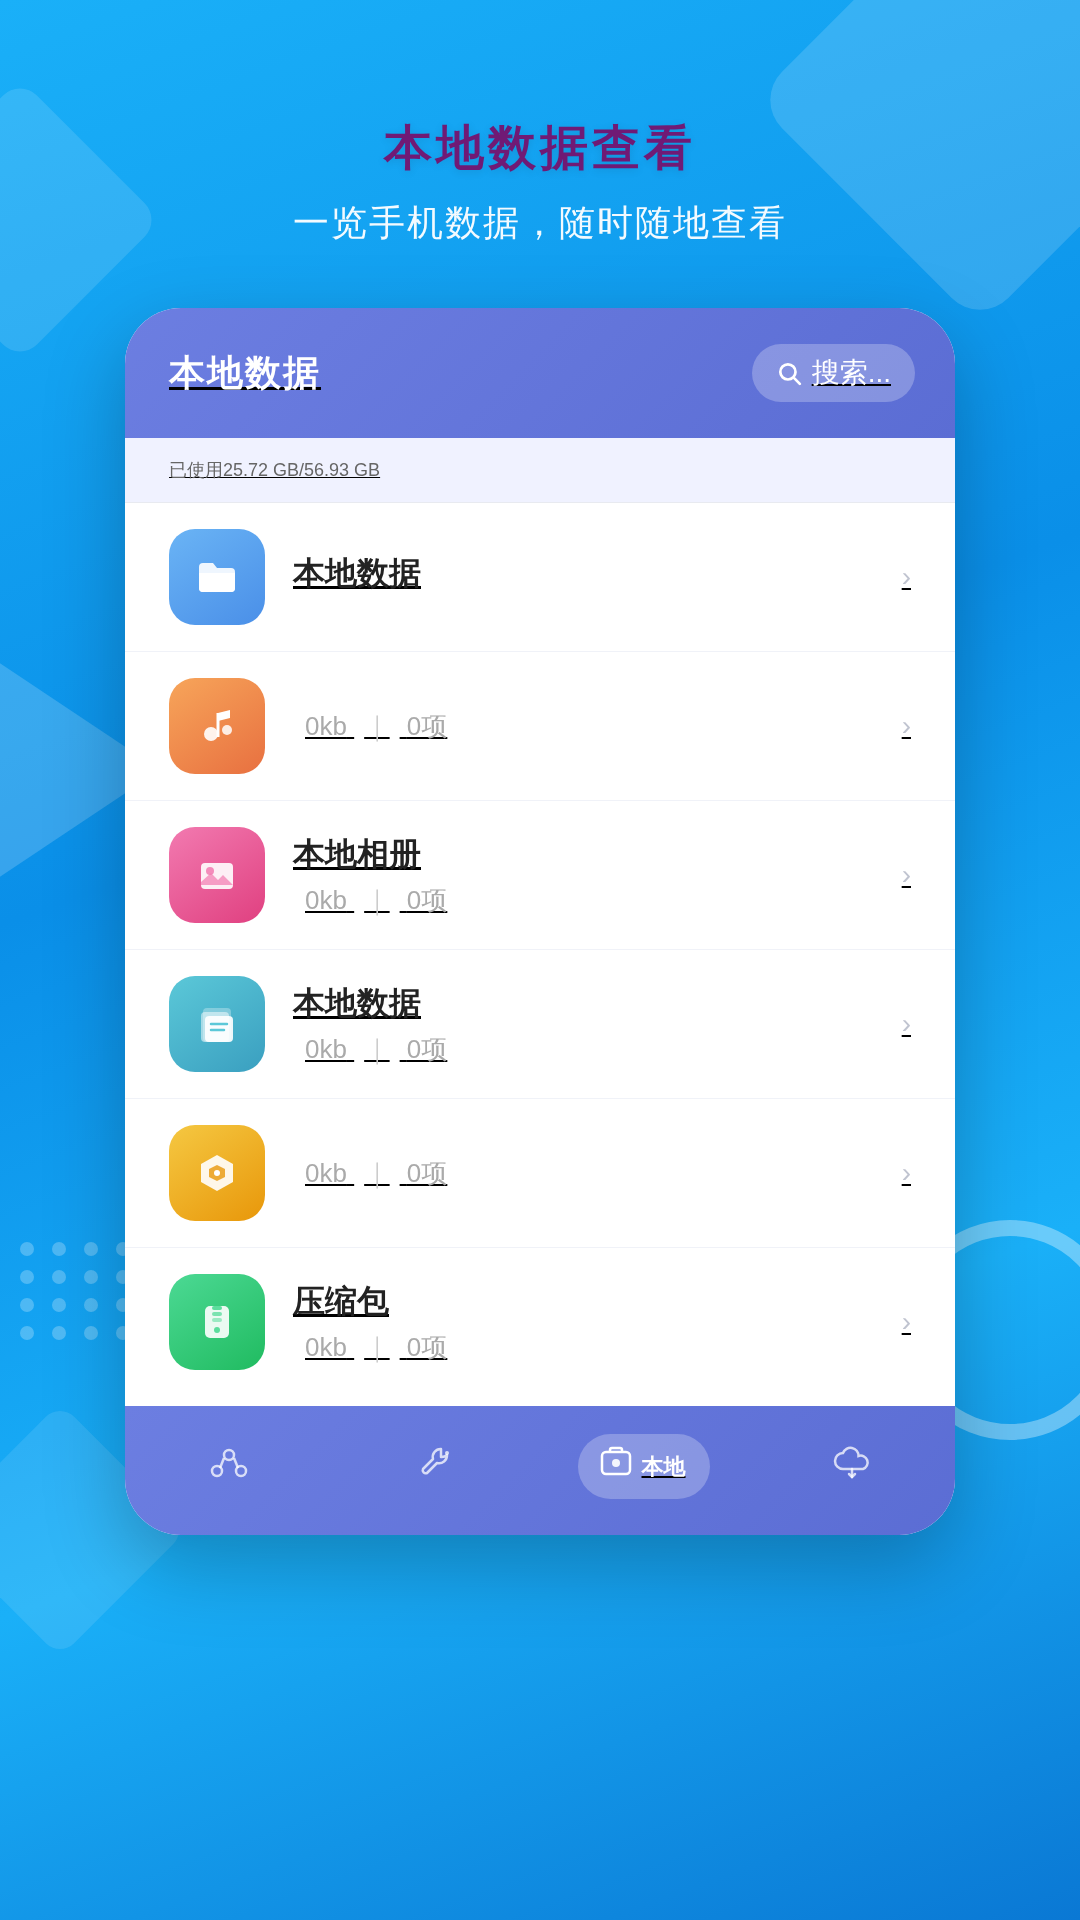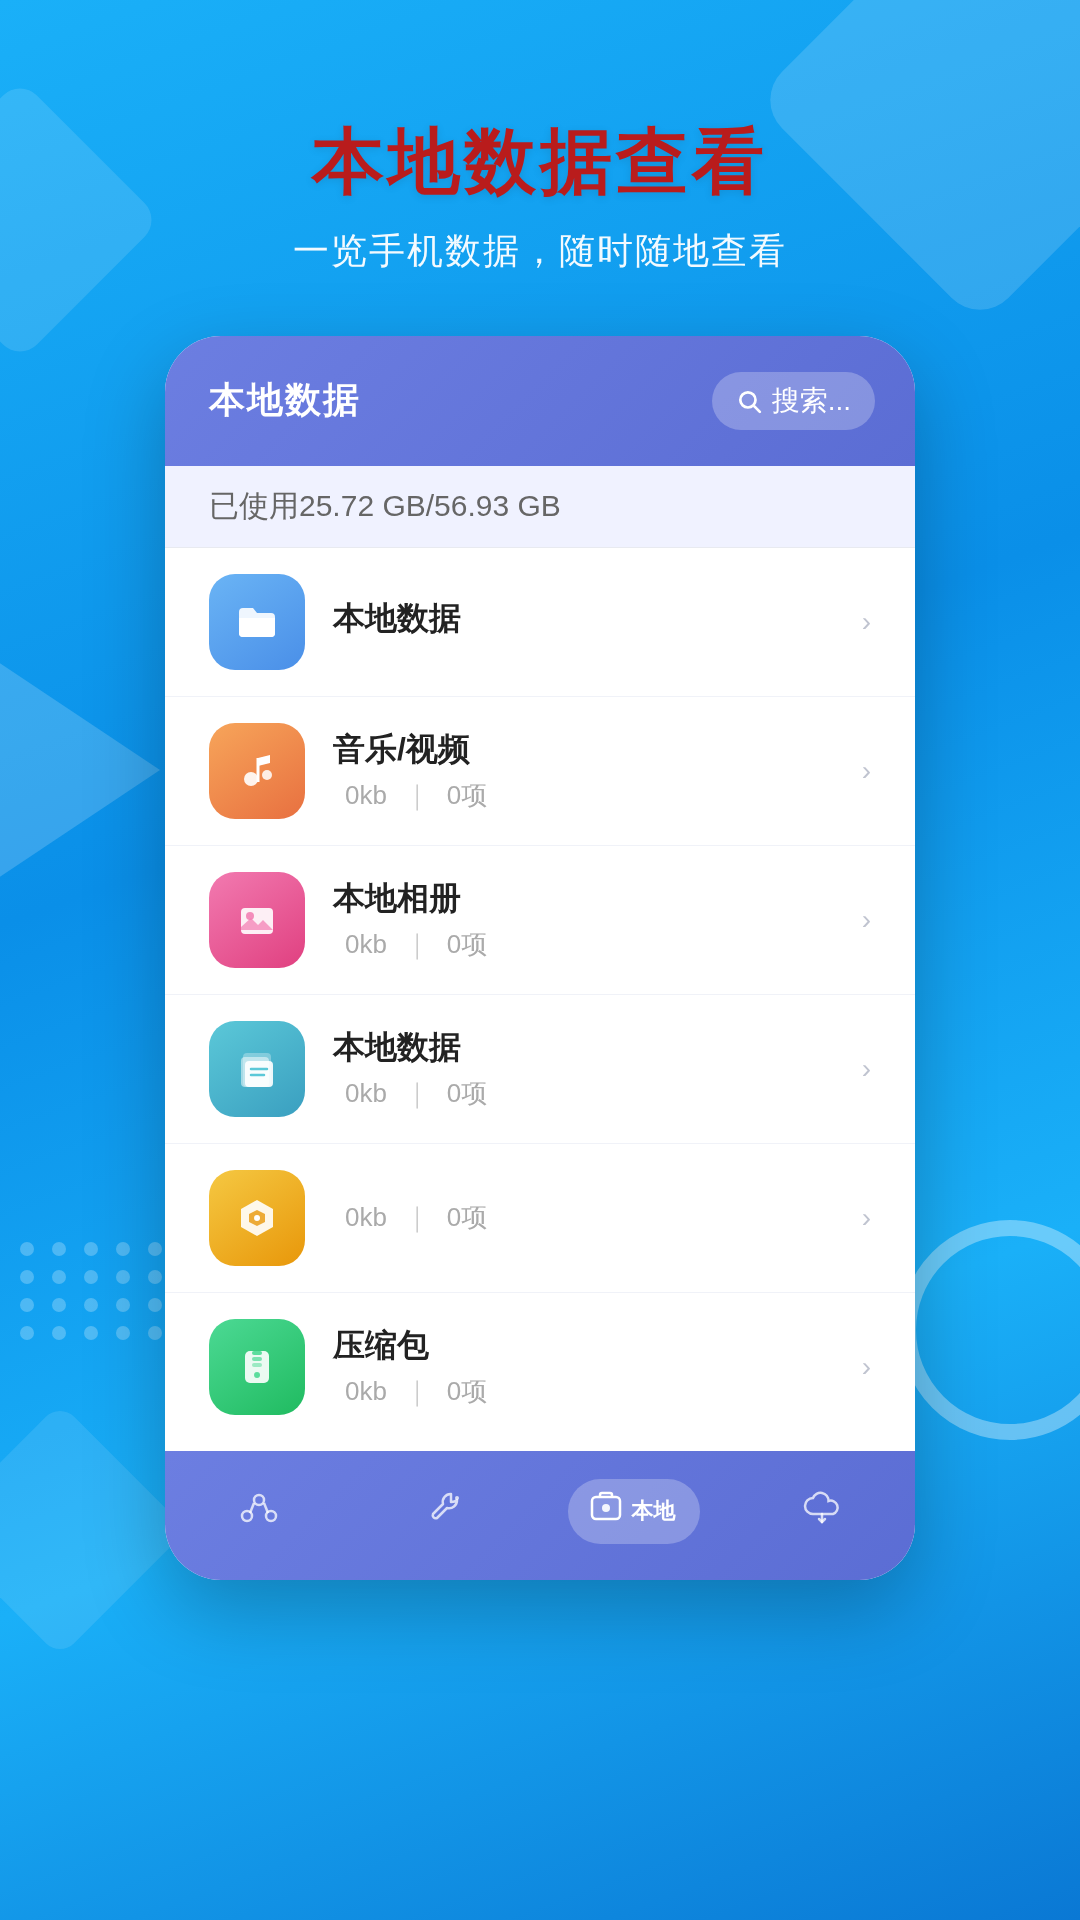--- a/index.html
+++ b/index.html
@@ -79,45 +79,46 @@
 
     
     .header-section {
       position: relative;
       z-index: 2;
       text-align: center;
       padding-top: 120px;
       padding-bottom: 60px;
     }
     .header-title {
-      font-size: 72px;
+      font-size: 48px;
       font-weight: 900;
-      color: #b91c1c;
+      color: #701a75;
       letter-spacing: 4px;
       line-height: 1.15;
       text-shadow: 0 2px 8px rgba(0,0,0,0.1);
     }
     .header-subtitle {
       font-size: 36px;
       color: rgba(255,255,255,0.95);
       margin-top: 24px;
       font-weight: 400;
       letter-spacing: 2px;
     }
 
     
     .phone-mockup {
       position: relative;
       z-index: 3;
       margin: 0 auto;
-      width: 750px;
+      width: 830px;
       background: #fff;
       border-radius: 56px;
       overflow: hidden;
       box-shadow: 0 30px 80px rgba(0,0,0,0.25);
+      text-decoration: underline;
     }
 
     
     .app-topbar {
       background: linear-gradient(135deg, #6c7ee1 0%, #5b6dd4 100%);
       padding: 36px 40px 36px 44px;
       display: flex;
       align-items: center;
       justify-content: space-between;
     }
@@ -140,21 +141,21 @@
     }
     .search-icon-svg {
       width: 26px;
       height: 26px;
     }
 
     
     .storage-bar {
       background: #f0f2ff;
       padding: 20px 44px;
-      font-size: 30px;
+      font-size: 18px;
       color: #666;
       border-bottom: 1px solid #e8eaf0;
     }
 
     
     .list-area {
       background: #ffffff;
       padding: 0 0 10px 0;
     }
     .list-item {
@@ -324,21 +325,20 @@
     <div class="list-item">
       <div class="item-icon-wrap icon-orange">
         <svg width="52" height="52" viewBox="0 0 52 52" fill="none">
           <circle cx="20" cy="34" r="7" fill="white" opacity="0.9"></circle>
           <circle cx="36" cy="30" r="5" fill="white" opacity="0.85"></circle>
           <path d="M27 13l12-3v8l-12 3V13z" fill="white"></path>
           <line x1="27" y1="13" x2="27" y2="37" stroke="white" stroke-width="3"></line>
         </svg>
       </div>
       <div class="item-text">
-        <div class="item-name">音乐/视频</div>
         <div class="item-meta">
           <span>0kb</span>
           <span class="sep">｜</span>
           <span>0项</span>
         </div>
       </div>
       <span class="chevron">›</span>
     </div>
 
     <div class="list-item">

